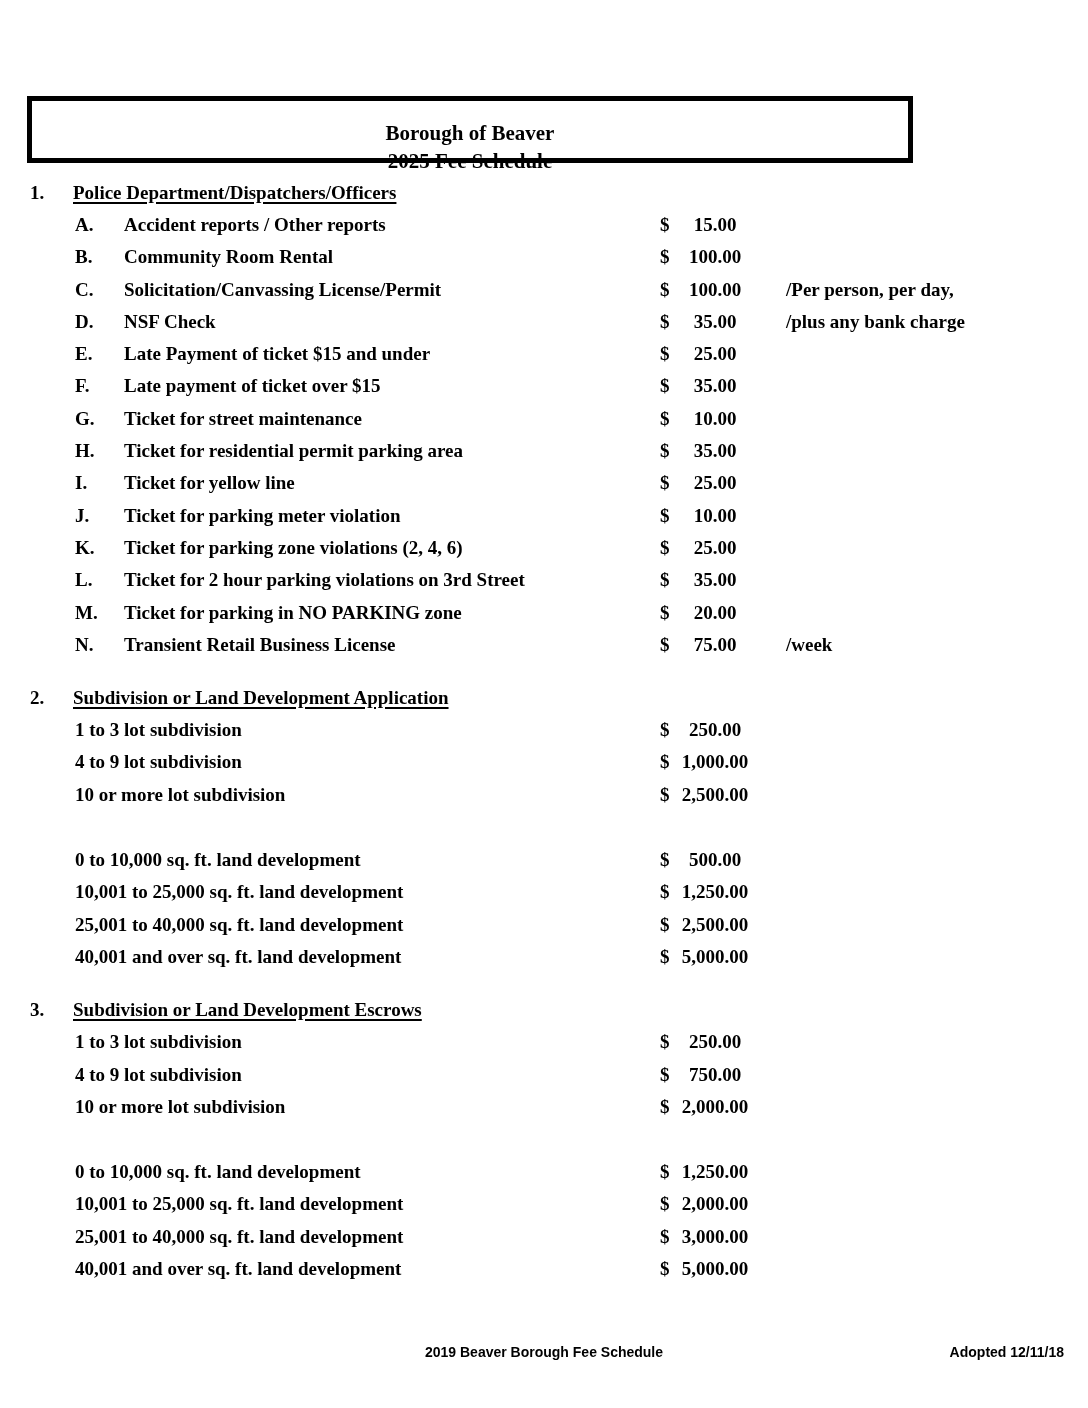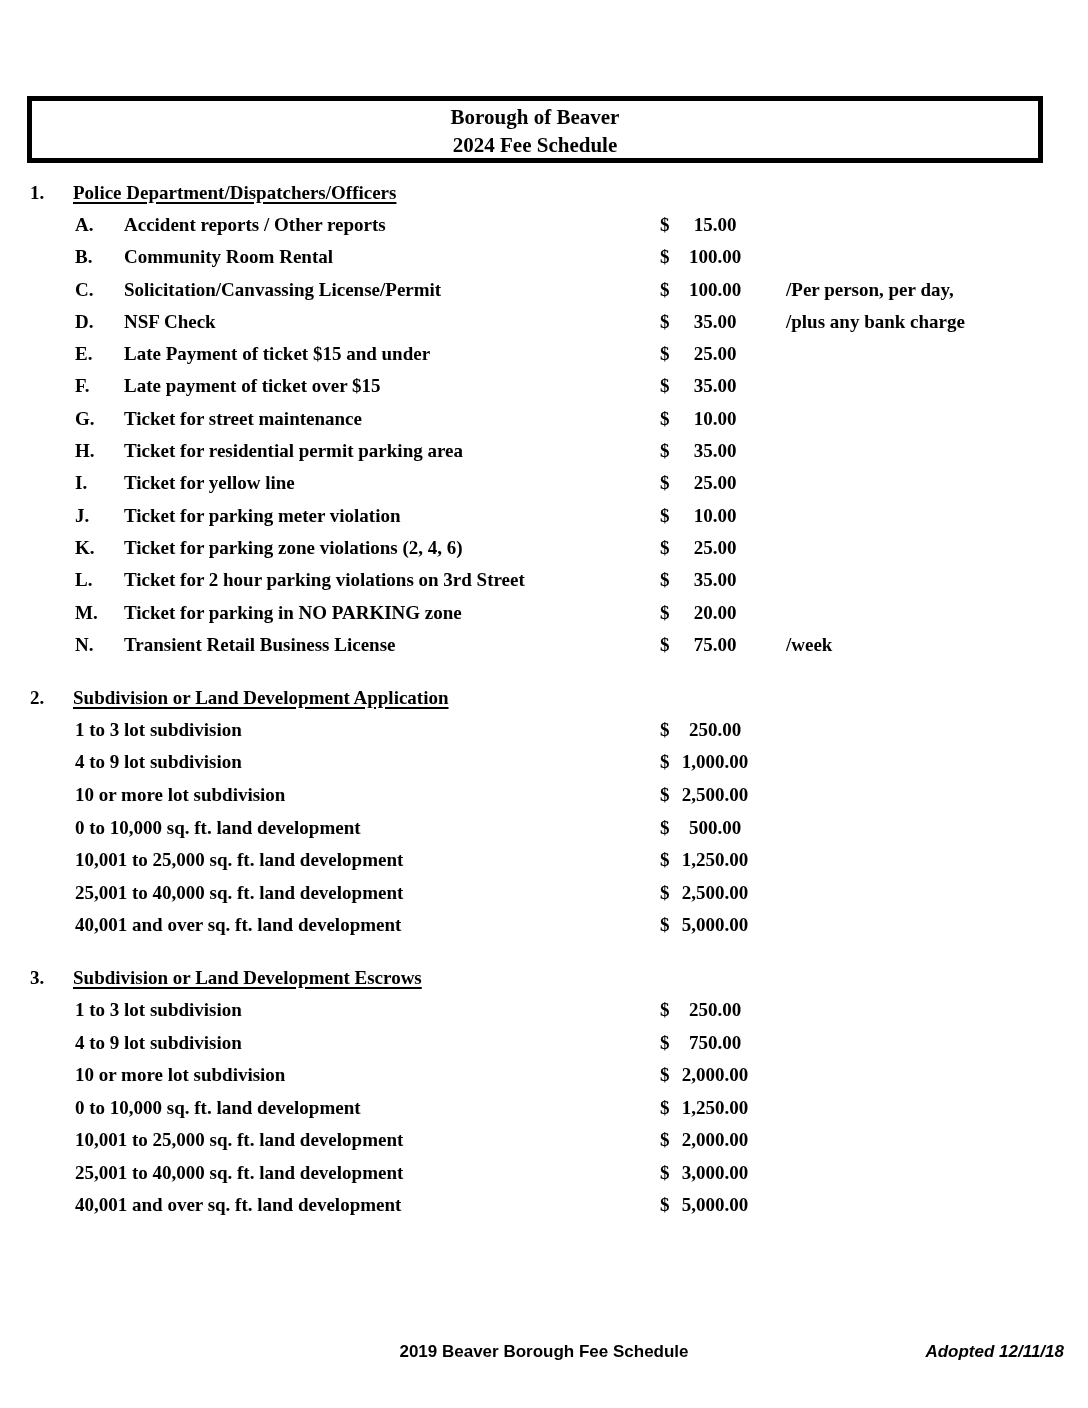--- a/index.html
+++ b/index.html
@@ -11,27 +11,27 @@
     background: #ffffff;
     color: #000000;
     font-family: "Liberation Serif", serif;
     font-weight: bold;
     overflow: hidden;
   }
   .header-box {
     position: absolute;
     left: 27px;
     top: 96px;
-    width: 1016px;
+    width: 886px;
     height: 67px;
     border: 5px solid #000000;
     text-align: center;
     font-size: 21px;
     line-height: 28px;
-    padding-top: 2px;
+    padding-top: 18px;
   }
   .content {
     position: absolute;
     left: 0;
     top: 176px;
     width: 1088px;
   }
   .section + .section { margin-top: 20px; }
   .sec-heading {
     position: relative;
@@ -40,21 +40,21 @@
     font-size: 19px;
   }
   .sec-num { position: absolute; left: 30px; }
   .sec-title {
     position: absolute;
     left: 73px;
     text-decoration: underline;
     text-decoration-thickness: 2px;
     text-underline-offset: 3px;
   }
-  .group + .group { margin-top: 1px; }
+  .group + .group { margin-top: 33px; }
   .row {
     position: relative;
     height: 32.3px;
     line-height: 32.3px;
     font-size: 19px;
   }
   .letter { position: absolute; left: 75px; }
   .label { position: absolute; left: 124px; white-space: nowrap; }
   .label.noletter { left: 75px; }
   .cur { position: absolute; left: 660px; }
@@ -63,33 +63,33 @@
   .note.indent { left: 818px; }
   .footer {
     position: absolute;
     left: 0;
     top: 1341px;
     width: 1088px;
     height: 22px;
     line-height: 22px;
     font-family: "Liberation Sans", sans-serif;
     font-weight: bold;
-    font-size: 17px;
+    font-size: 14px;
   }
   .footer-center { position: absolute; left: 0; width: 1088px; text-align: center; }
-  .footer-right { position: absolute; right: 24px; font-style: italic; }
+  .footer-right { position: absolute; right: 24px; }
 </style>
 </head>
 <body>
 
 <div class="page">
 
   <div class="header-box">
     <div>Borough of Beaver</div>
-    <div>2024 Fee Schedule</div>
+    <div>2025 Fee Schedule</div>
   </div>
 
   <div class="content" id="sections">
       <div class="section">
         <div class="sec-heading">
           <span class="sec-num">1.</span>
           <span class="sec-title">Police Department/Dispatchers/Officers</span>
         </div>
         <div class="group">
           <div class="row">

